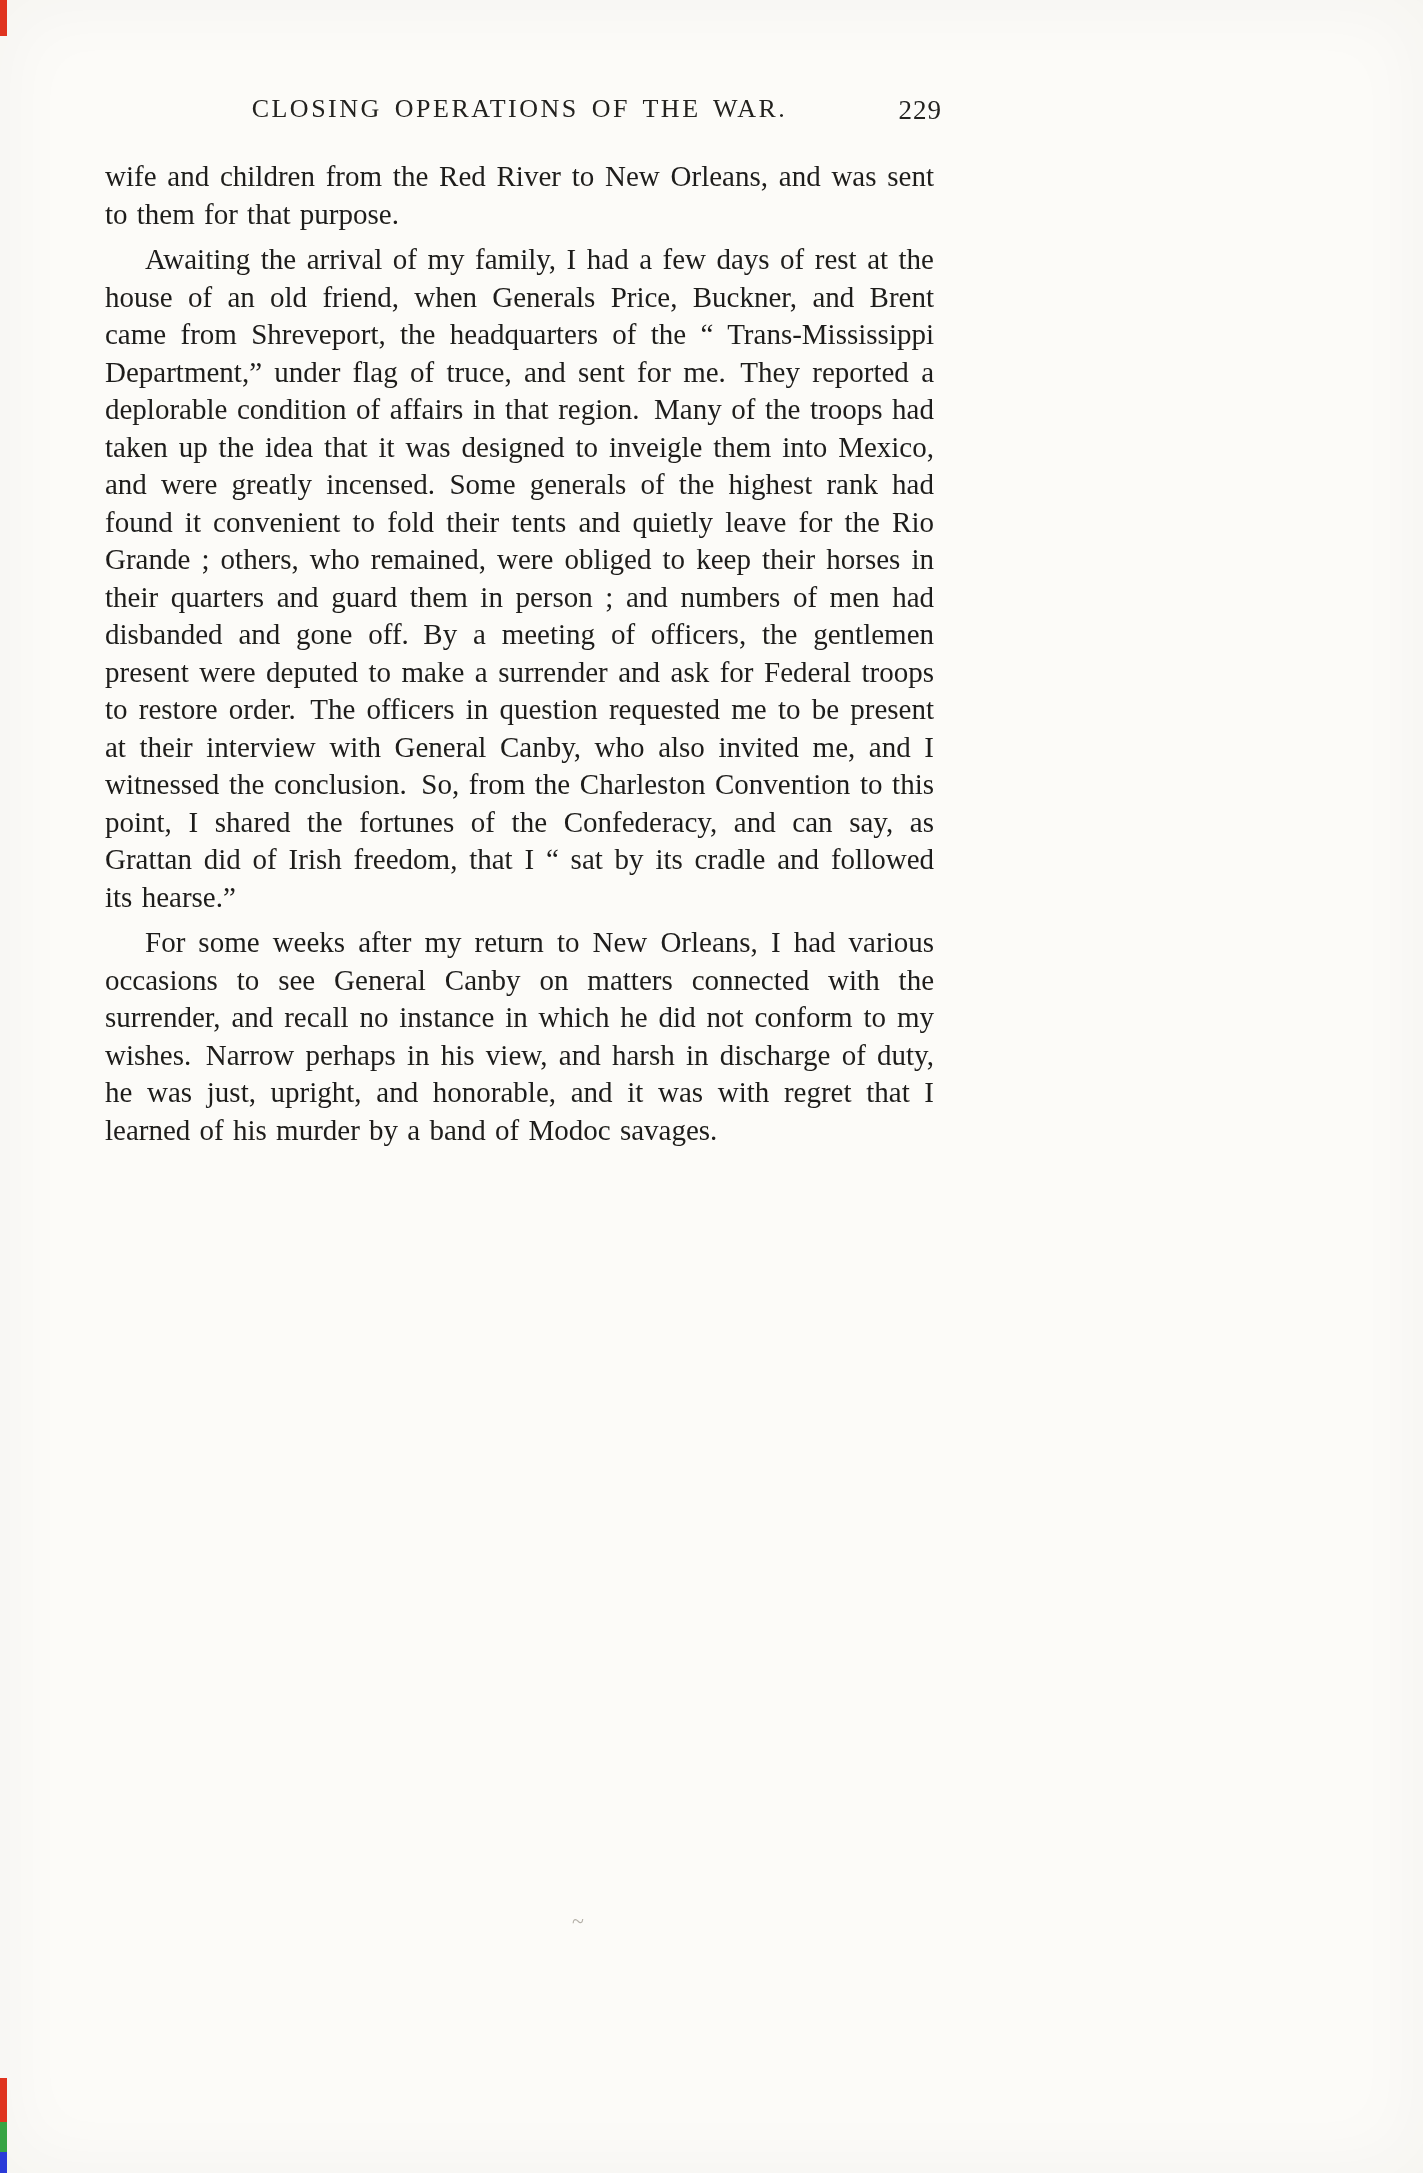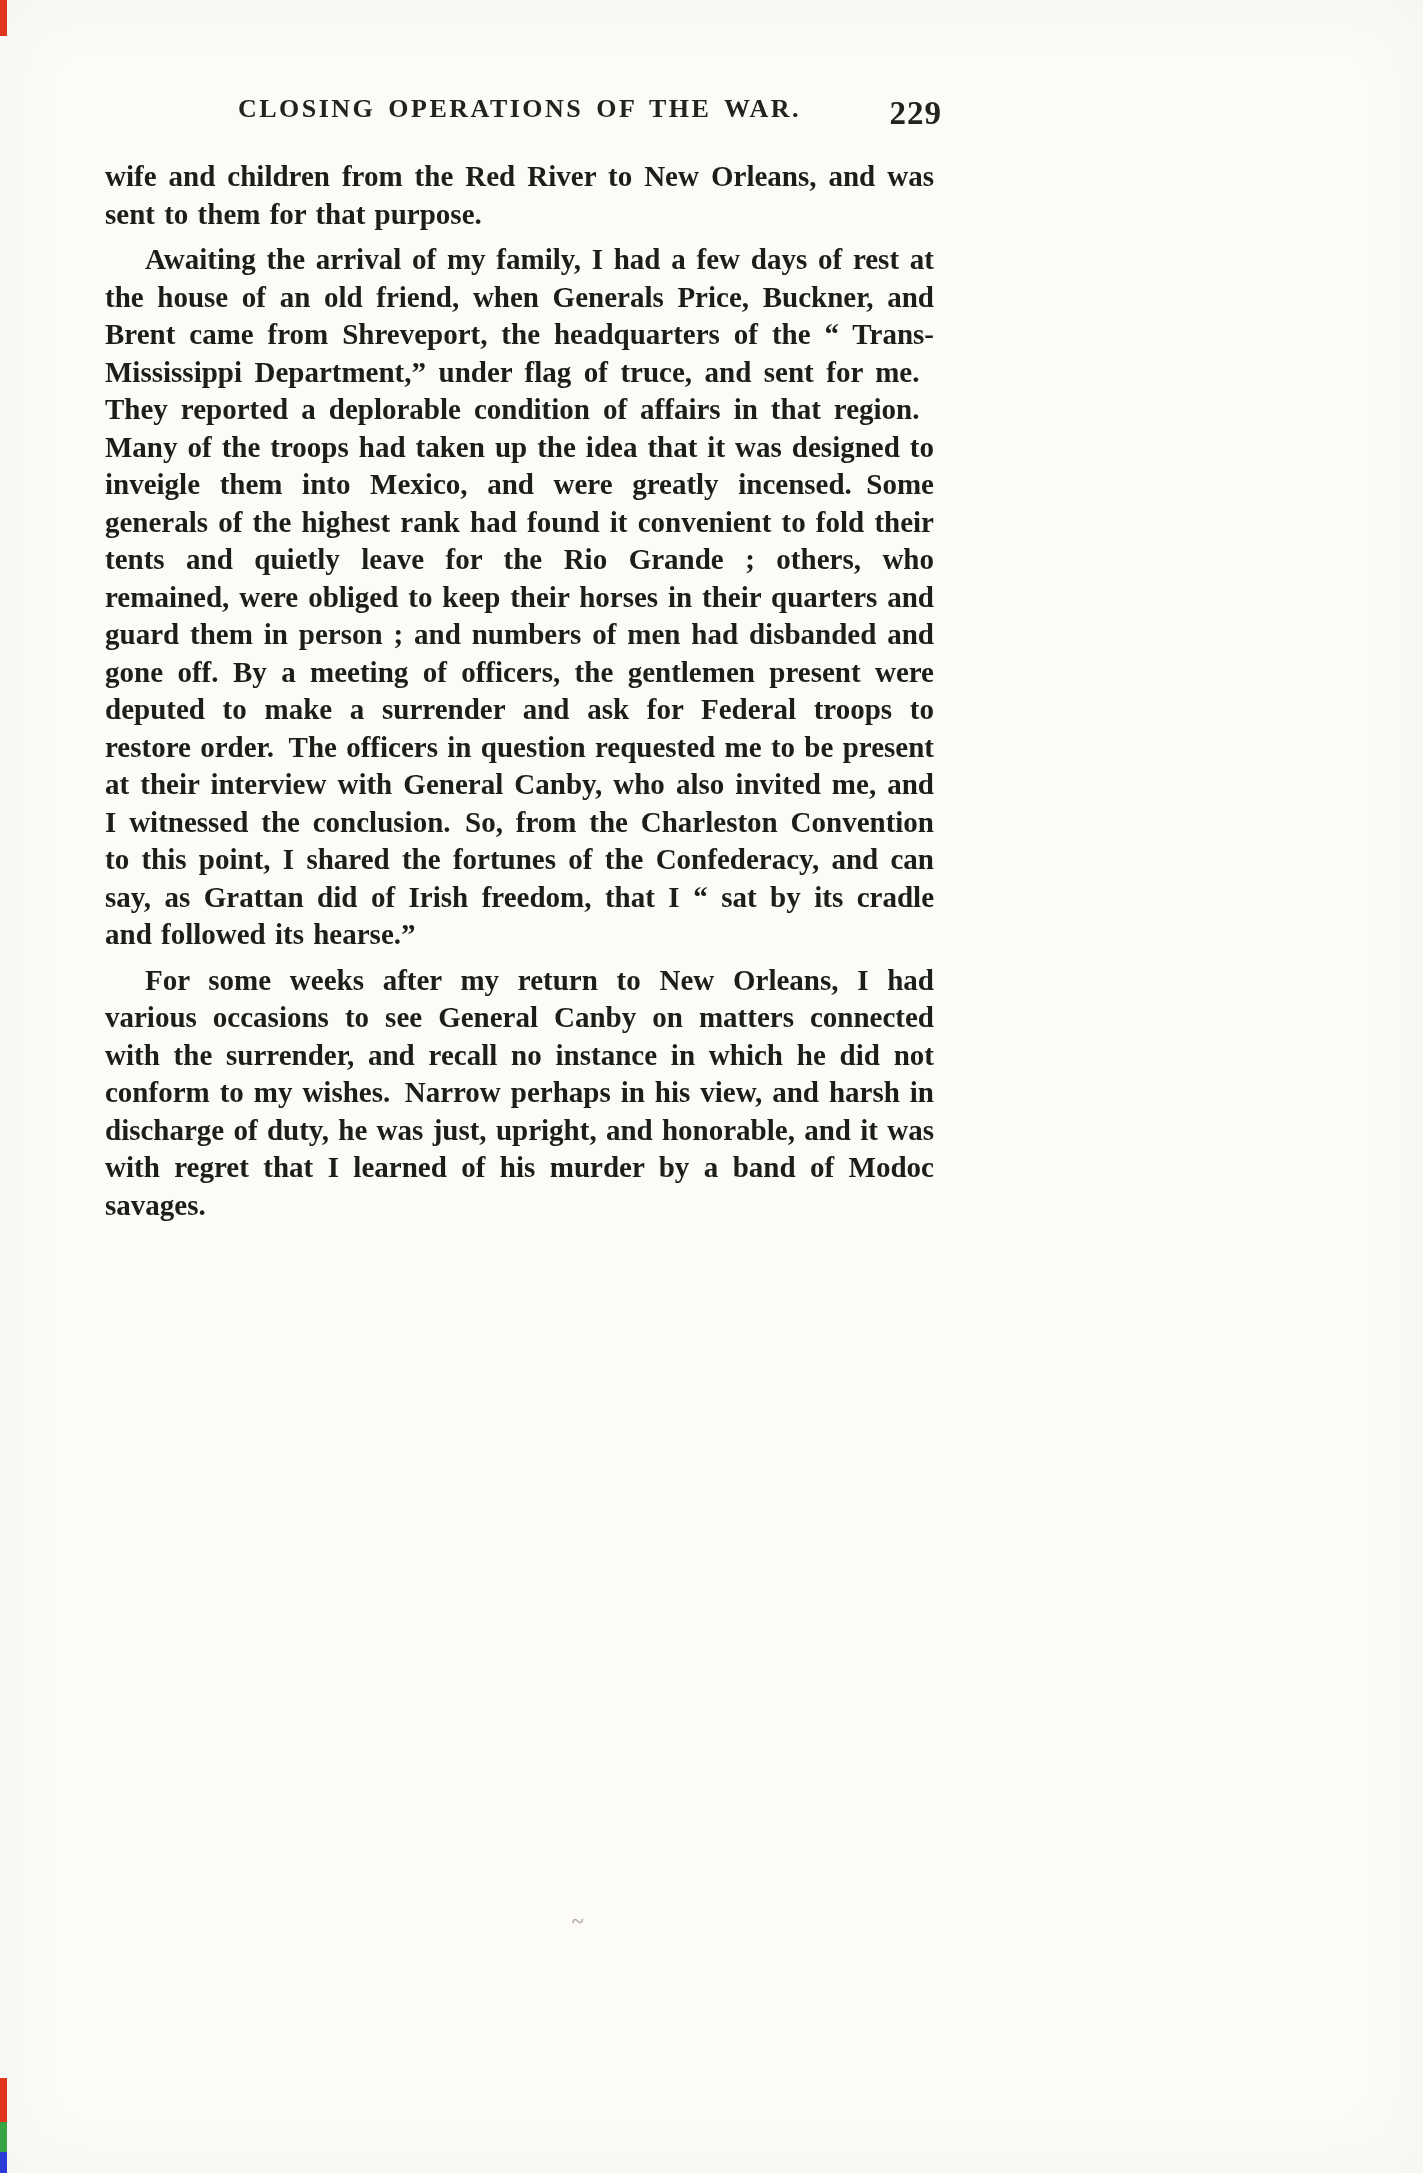--- a/index.html
+++ b/index.html
@@ -9,42 +9,41 @@
   }
   .scan-page {
     position: relative;
     width: 1423px;
     height: 2173px;
     background: #fcfbf8;
     box-shadow: inset 0 0 80px rgba(60,50,30,0.04);
     overflow: hidden;
     font-family: "Liberation Serif", "DejaVu Serif", serif;
     color: #1e1d1b;
-    font-weight: bold;
   }
   .running-head {
     position: absolute;
     left: 97px;
     top: 94px;
     width: 845px;
     height: 40px;
   }
   .head-title {
     display: block;
     text-align: center;
     font-size: 26px;
     letter-spacing: 2.5px;
     word-spacing: 4px;
     color: #23221f;
   }
   .folio {
     position: absolute;
     right: 0;
     top: 1px;
-    font-size: 33px;
+    font-size: 27px;
     letter-spacing: 1px;
     color: #23221f;
   }
   .text-block {
     position: absolute;
     left: 97px;
     top: 150px;
     width: 845px;
   }
   .para {

